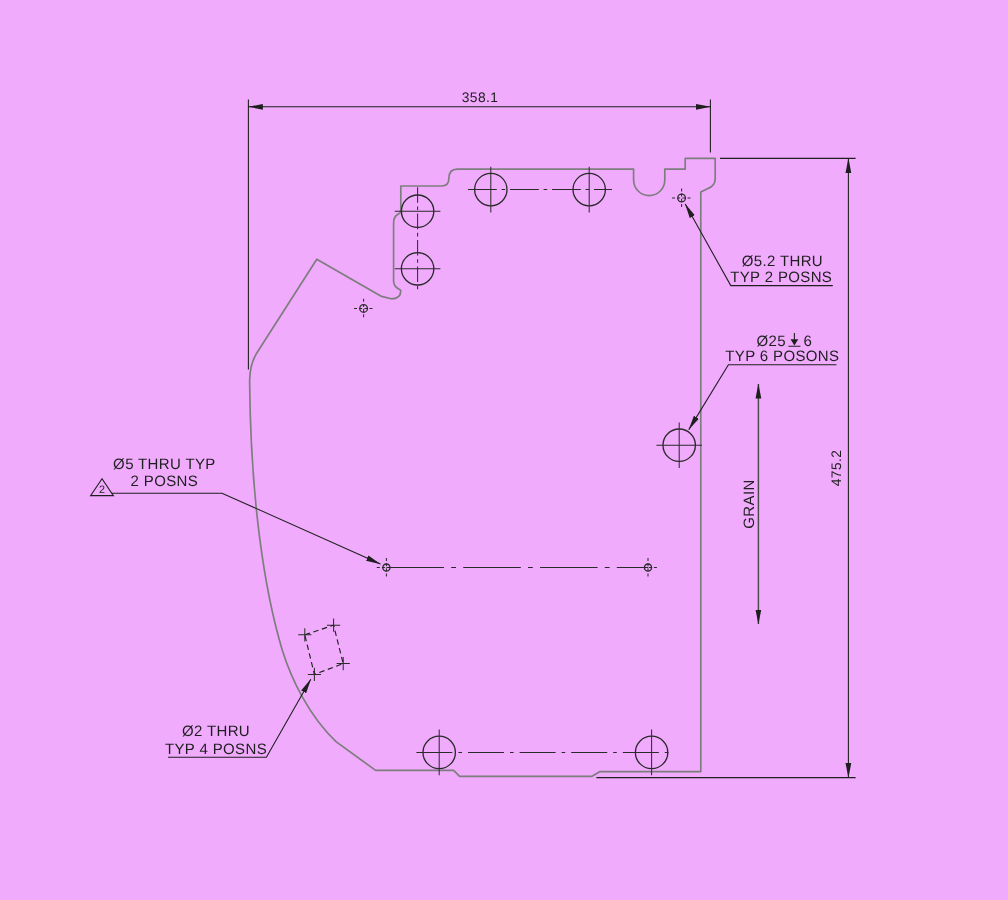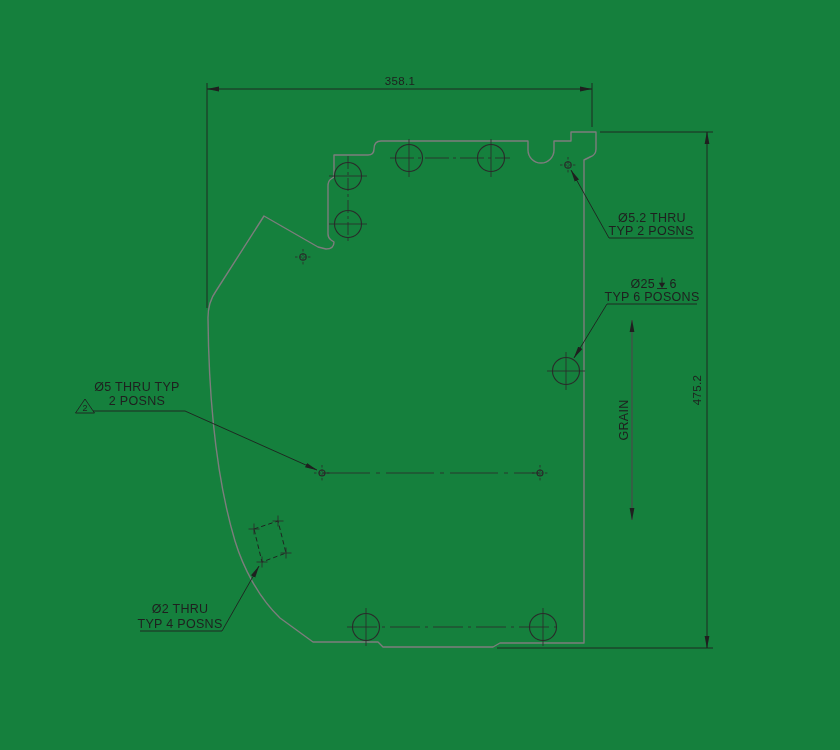--- a/index.html
+++ b/index.html
@@ -1,16 +1,16 @@
 <!DOCTYPE html>
 <html><head>
 <meta charset="utf-8">
 <style>
   html,body{margin:0;padding:0;background:#ffffff;}
-  .sheet{position:relative;width:840px;height:750px;background:#15803d;overflow:hidden;}
+  .sheet{position:relative;width:840px;height:750px;background:#f0abfc;overflow:hidden;}
   svg{position:absolute;left:0;top:0;}
   svg text{
     font-family:"Liberation Sans","DejaVu Sans",sans-serif;
     fill:#1f1f1f;
   }
   .callout-text{font-size:12.5px;letter-spacing:.3px;}
   .dim-text{font-size:11.5px;letter-spacing:.3px;}
   .flag-text{font-size:9px;}
   .thin{stroke:#1f1f1f;stroke-width:0.9;fill:none;}
   .outline{stroke:#7d7d7d;stroke-width:1.4;fill:none;stroke-linejoin:round;}

